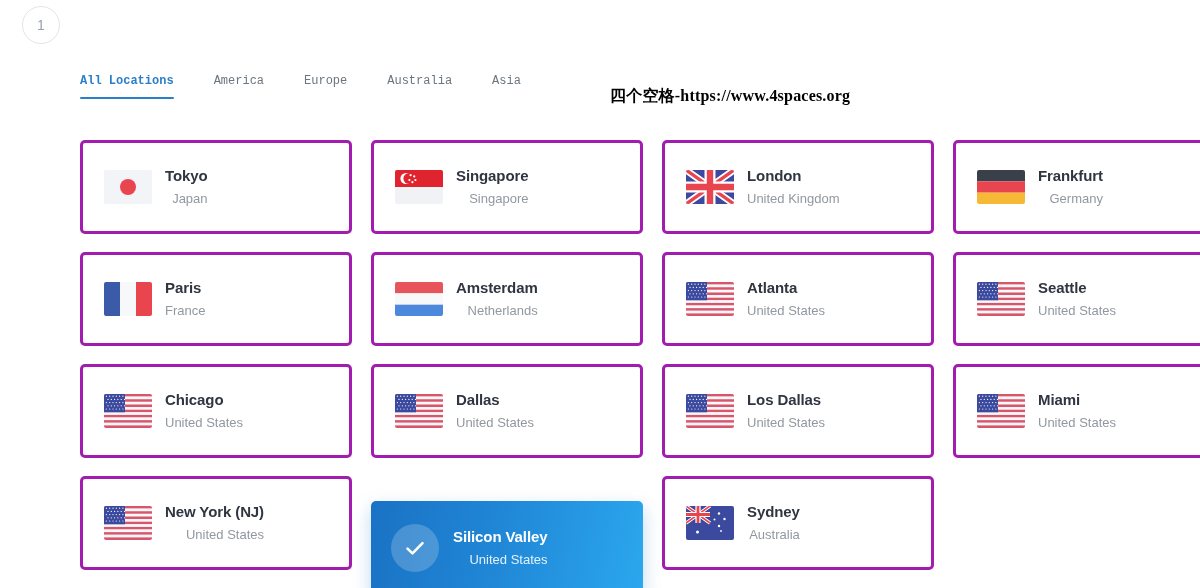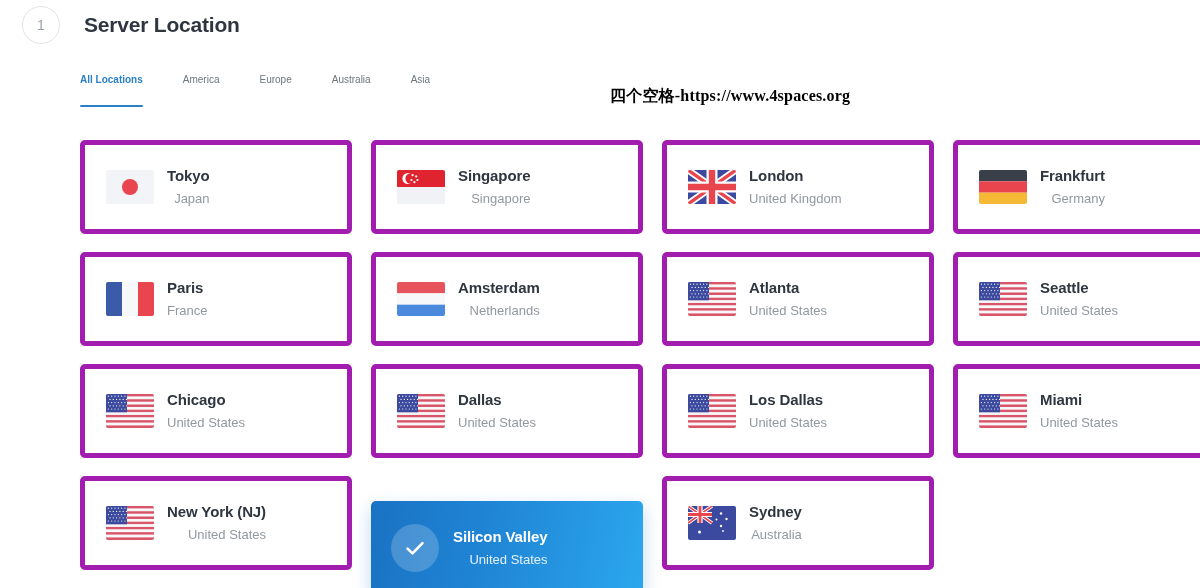--- a/index.html
+++ b/index.html
@@ -54,29 +54,29 @@
 
   
   .tabs {
     position: absolute;
     left: 80px; top: 74px;
     display: flex;
     align-items: flex-start;
   }
   .tab {
     position: relative;
-    font-size: 10px;
+    font-size: 12px;
     color: #6c757d;
-    padding: 0 0 22px 0;
+    padding: 0 0 11px 0;
     margin-right: 40px;
     white-space: nowrap;
     cursor: pointer;
     background: none;
     border: none;
-    font-family: Liberation Sans, sans-serif;
+    font-family: Liberation Mono, monospace;
   }
   .tab:last-child { margin-right: 0; }
   .tab.active {
     color: #2a7fc9;
     font-weight: 700;
   }
   .tab.active::after {
     content: "";
     position: absolute;
     left: 0; right: 0; bottom: 0;
@@ -105,21 +105,21 @@
     display: grid;
     grid-template-columns: repeat(4, 272px);
     column-gap: 19px;
     row-gap: 18px;
   }
 
   .loc-card {
     position: relative;
     height: 94px;
     background: #ffffff;
-    border: 5px solid #a21caf;
+    border: 3px solid #a21caf;
     border-radius: 5px;
     display: flex;
     align-items: center;
     padding-left: 18px;
     cursor: pointer;
   }
   .loc-card.selected {
     border: none;
     background: linear-gradient(100deg, #1a72c4 0%, #2086d6 45%, #2ba7ee 100%);
     box-shadow: 0 7px 18px rgba(30,120,200,0.28);
@@ -183,21 +183,20 @@
 </style>
 </head>
 <body>
 
 <div class="page">
 
   <div class="header">
     <div class="step-badge">
       <span>1</span>
     </div>
-    <div class="page-title">Server Location</div>
   </div>
 
   <div class="tabs" id="tabs-root">
       <button class="tab active">All Locations</button>
       <button class="tab">America</button>
       <button class="tab">Europe</button>
       <button class="tab">Australia</button>
       <button class="tab">Asia</button>
     </div>
 

